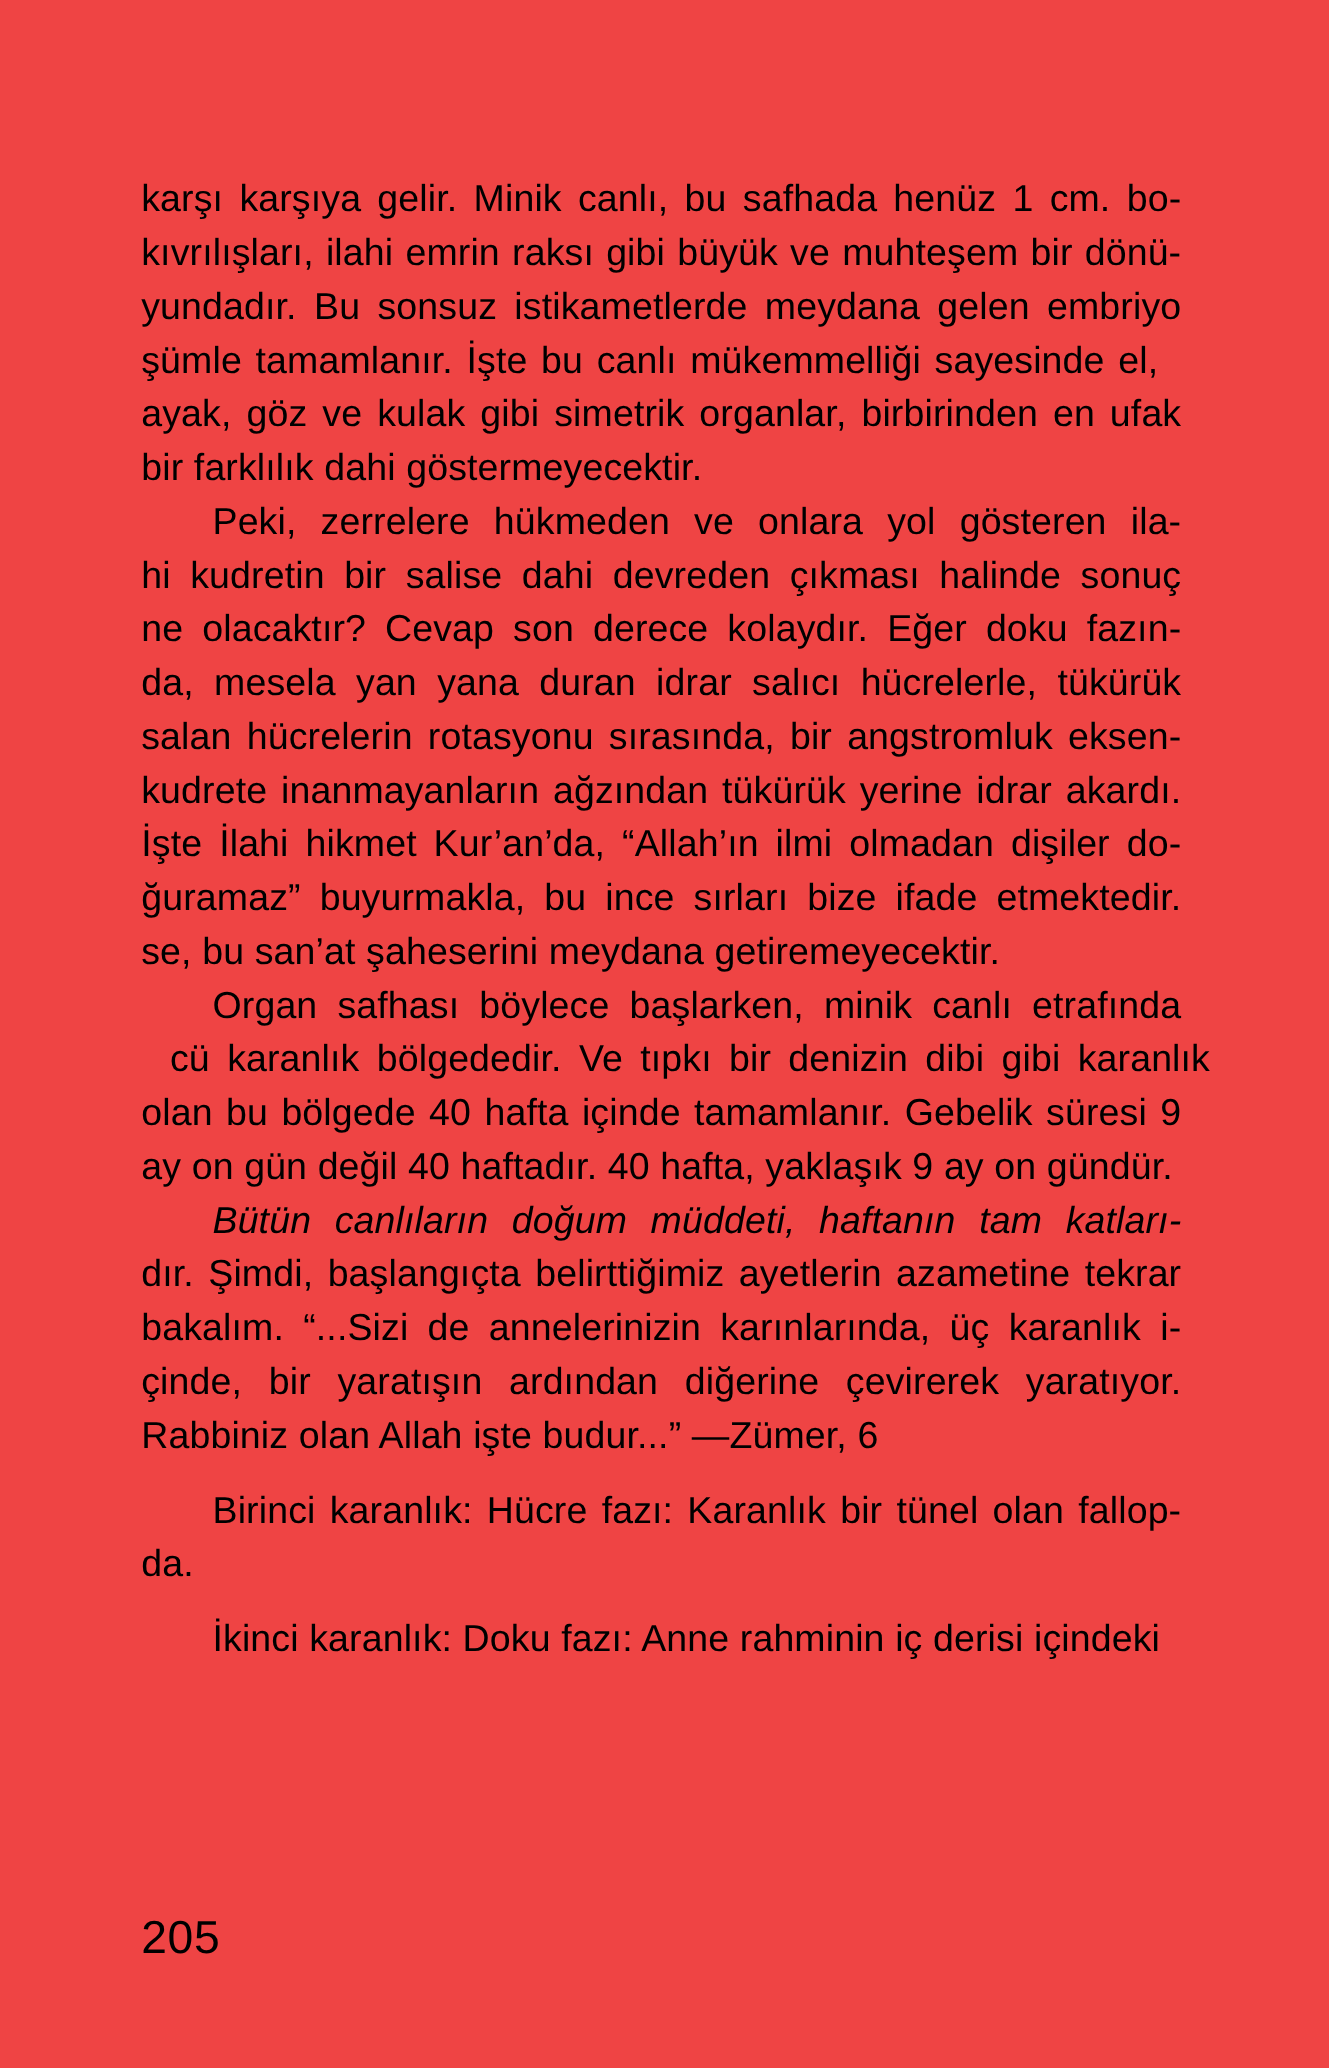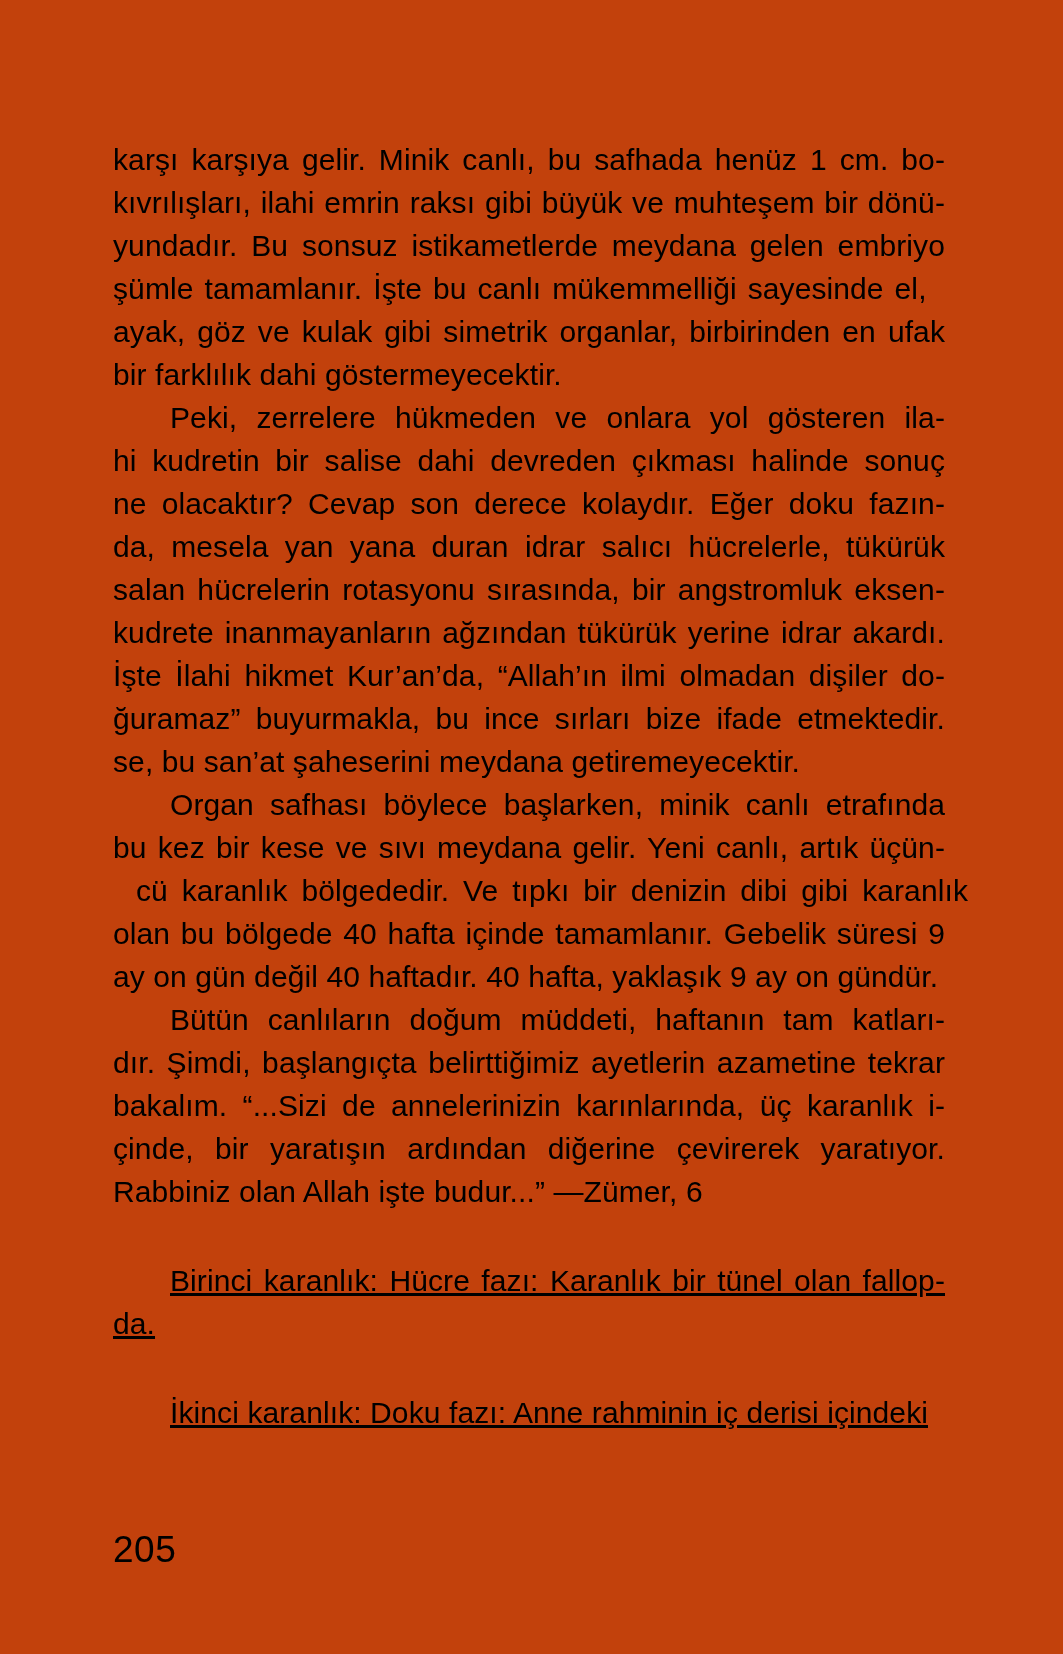--- a/index.html
+++ b/index.html
@@ -11,38 +11,37 @@
     width: 1063px;
     height: 1654px;
     position: relative;
     font-family: "Liberation Sans", sans-serif;
     color: #000000;
     overflow: hidden;
   }
   .page {
     position: absolute;
     inset: 0;
-    background: #c2410c;
+    background: #ef4444;
   }
   .text-block {
     position: absolute;
     left: 113px;
     top: 138px;
     width: 832px;
     font-size: 30px;
     line-height: 43px;
     letter-spacing: 0.1px;
   }
   .para {
     margin: 0;
     padding: 0;
   }
   .para.gap {
-    margin-top: 46px;
-    text-decoration: underline;
+    margin-top: 17px;
   }
   .line {
     height: 43px;
     white-space: nowrap;
     text-align: left;
     overflow: visible;
   }
   .line.indent {
     padding-left: 57px;
   }
@@ -75,27 +74,26 @@
         <div class="line" style="word-spacing: 6.77344px;"><span>ne olacaktır? Cevap son derece kolaydır. Eğer doku fazın-</span></div>
         <div class="line" style="word-spacing: 7.80859px;"><span>da, mesela yan yana duran idrar salıcı hücrelerle, tükürük</span></div>
         <div class="line" style="word-spacing: 3.71094px;"><span>salan hücrelerin rotasyonu sırasında, bir angstromluk eksen-</span></div>
         <div class="line" style="word-spacing: 2.58854px;"><span>kudrete inanmayanların ağzından tükürük yerine idrar akardı.</span></div>
         <div class="line" style="word-spacing: 5.11328px;"><span>İşte İlahi hikmet Kur’an’da, “Allah’ın ilmi olmadan dişiler do-</span></div>
         <div class="line" style="word-spacing: 6.77232px;"><span>ğuramaz” buyurmakla, bu ince sırları bize ifade etmektedir.</span></div>
         <div class="line last"><span>se, bu san’at şaheserini meydana getiremeyecektir.</span></div>
       </div>
       <div class="para">
         <div class="line indent" style="word-spacing: 7.64583px;"><span>Organ safhası böylece başlarken, minik canlı etrafında</span></div>
-        <div class="line" style="word-spacing: 2.76136px;"><span>bu kez bir kese ve sıvı meydana gelir. Yeni canlı, artık üçün-</span></div>
         <div class="line" style="word-spacing: 5.39757px; margin-left: 23px;"><span>cü karanlık bölgededir. Ve tıpkı bir denizin dibi gibi karanlık</span></div>
         <div class="line" style="word-spacing: 2.27604px;"><span>olan bu bölgede 40 hafta içinde tamamlanır. Gebelik süresi 9</span></div>
         <div class="line last"><span>ay on gün değil 40 haftadır. 40 hafta, yaklaşık 9 ay on gündür.</span></div>
       </div>
       <div class="para">
-        <div class="line indent" style="word-spacing: 10.4401px;"><span>Bütün canlıların doğum müddeti, haftanın tam katları-</span></div>
+        <div class="line indent" style="word-spacing: 10.4401px; font-style: italic;"><span>Bütün canlıların doğum müddeti, haftanın tam katları-</span></div>
         <div class="line" style="word-spacing: 3.09635px;"><span>dır. Şimdi, başlangıçta belirttiğimiz ayetlerin azametine tekrar</span></div>
         <div class="line" style="word-spacing: 6.95536px;"><span>bakalım. “...Sizi de annelerinizin karınlarında, üç karanlık i-</span></div>
         <div class="line" style="word-spacing: 12.8958px;"><span>çinde, bir yaratışın ardından diğerine çevirerek yaratıyor.</span></div>
         <div class="line last"><span>Rabbiniz olan Allah işte budur...” —Zümer, 6</span></div>
       </div>
       <div class="para gap">
         <div class="line indent" style="word-spacing: 2.94531px;"><span>Birinci karanlık: Hücre fazı: Karanlık bir tünel olan fallop-</span></div>
         <div class="line last"><span>da.</span></div>
       </div>
       <div class="para gap">

